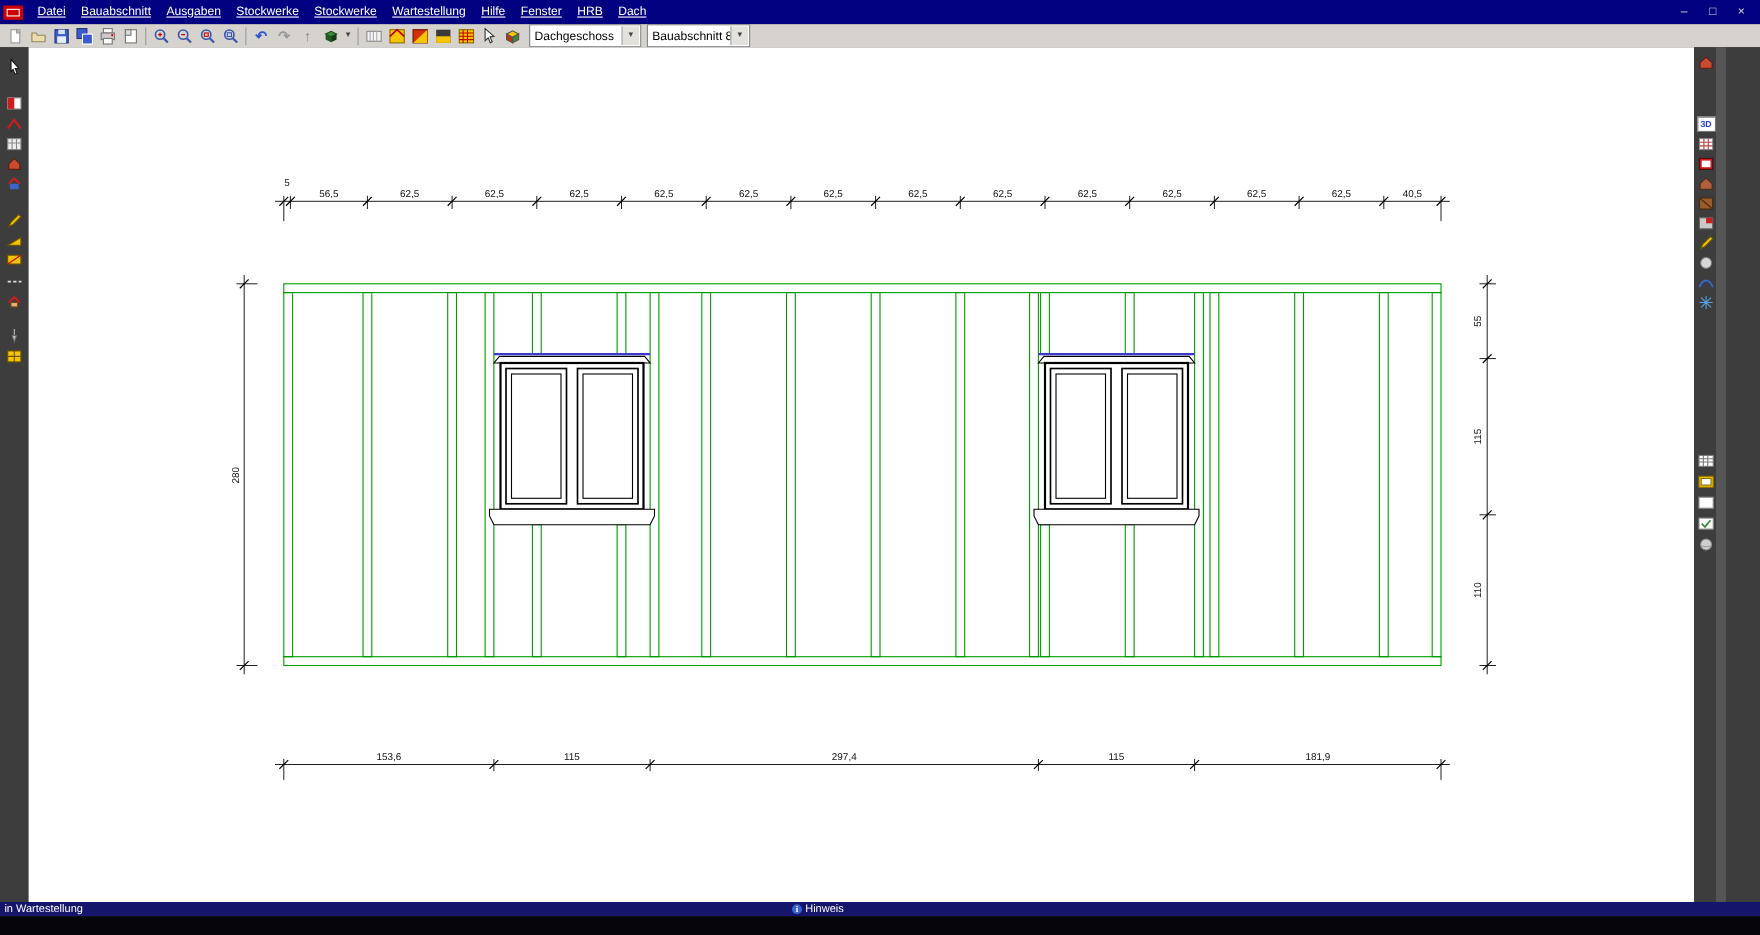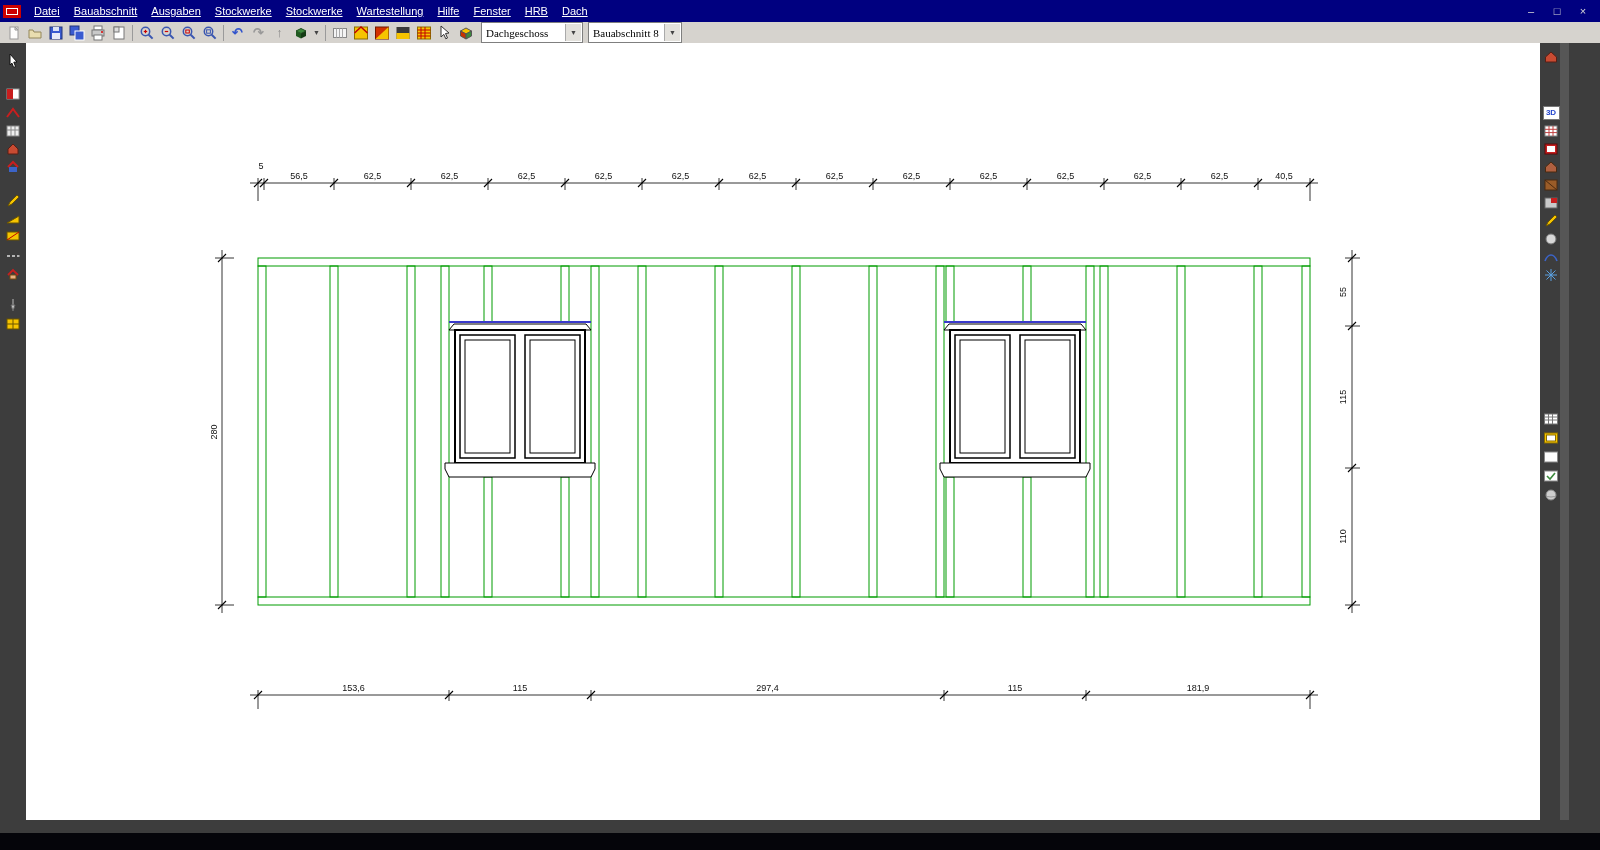--- a/index.html
+++ b/index.html
@@ -20,21 +20,21 @@
   
   .toolbar{position:absolute;top:22px;left:0;right:0;height:21px;background:#d6d3ce;
            border-bottom:1px solid #8a8a8a;display:flex;align-items:center;padding:0 3px;}
   .tbtn{width:20px;height:18px;display:flex;align-items:center;justify-content:center;
         margin:0 0.5px;}
   .tbtn svg{display:block;}
   .tglyph{font-size:13px;font-weight:bold;line-height:18px;}
   .sep{width:1px;height:16px;background:#9a9a9a;margin:0 3px;}
   .dd{display:flex;align-items:center;height:19px;width:100px;background:#fff;
       border:1px solid #7f7f7f;font-size:11px;margin-left:5px;position:relative;color:#000;}
-  .dd-val{padding-left:4px;white-space:nowrap;overflow:hidden;font-family:Liberation Serif, serif;}
+  .dd-val{padding-left:4px;white-space:nowrap;overflow:hidden;}
   .dd-caret{position:absolute;right:1px;top:1px;bottom:1px;width:15px;background:#e3e1dc;
             display:flex;align-items:center;justify-content:center;font-size:7px;color:#444;
             border-left:1px solid #aaa;}
   .dd.narrow{width:92px;}
 
   
   .workspace{position:absolute;top:43px;left:0;right:0;bottom:30px;background:#3d3d3d;}
   .left-tools{position:absolute;left:0;top:0;bottom:0;width:26px;background:#3d3d3d;}
   .right-tools{position:absolute;right:0;top:0;bottom:0;width:60px;background:#3d3d3d;}
   .right-strip{position:absolute;left:20px;top:0;bottom:0;width:9px;background:#565656;}
@@ -525,15 +525,22 @@
         </div>
         <div class="rtool" style="top: 443px;">
           <svg width="16" height="16" viewBox="0 0 16 16">
             <circle cx="8" cy="8" r="5" fill="#cfcfcf" stroke="#888"></circle>
             <path d="M3 8 a5 2 0 0 0 10 0" fill="none" stroke="#999"></path>
           </svg>
         </div>
       </div>
   </div>
 
+  <div class="status1">
+    <span class="status-left">in Wartestellung</span>
+    <span class="status-hint">
+      <span class="hinti">i</span>
+      <span>Hinweis</span>
+    </span>
+  </div>
   <div class="status2"></div>
 
 </div>
 
 </body></html>

